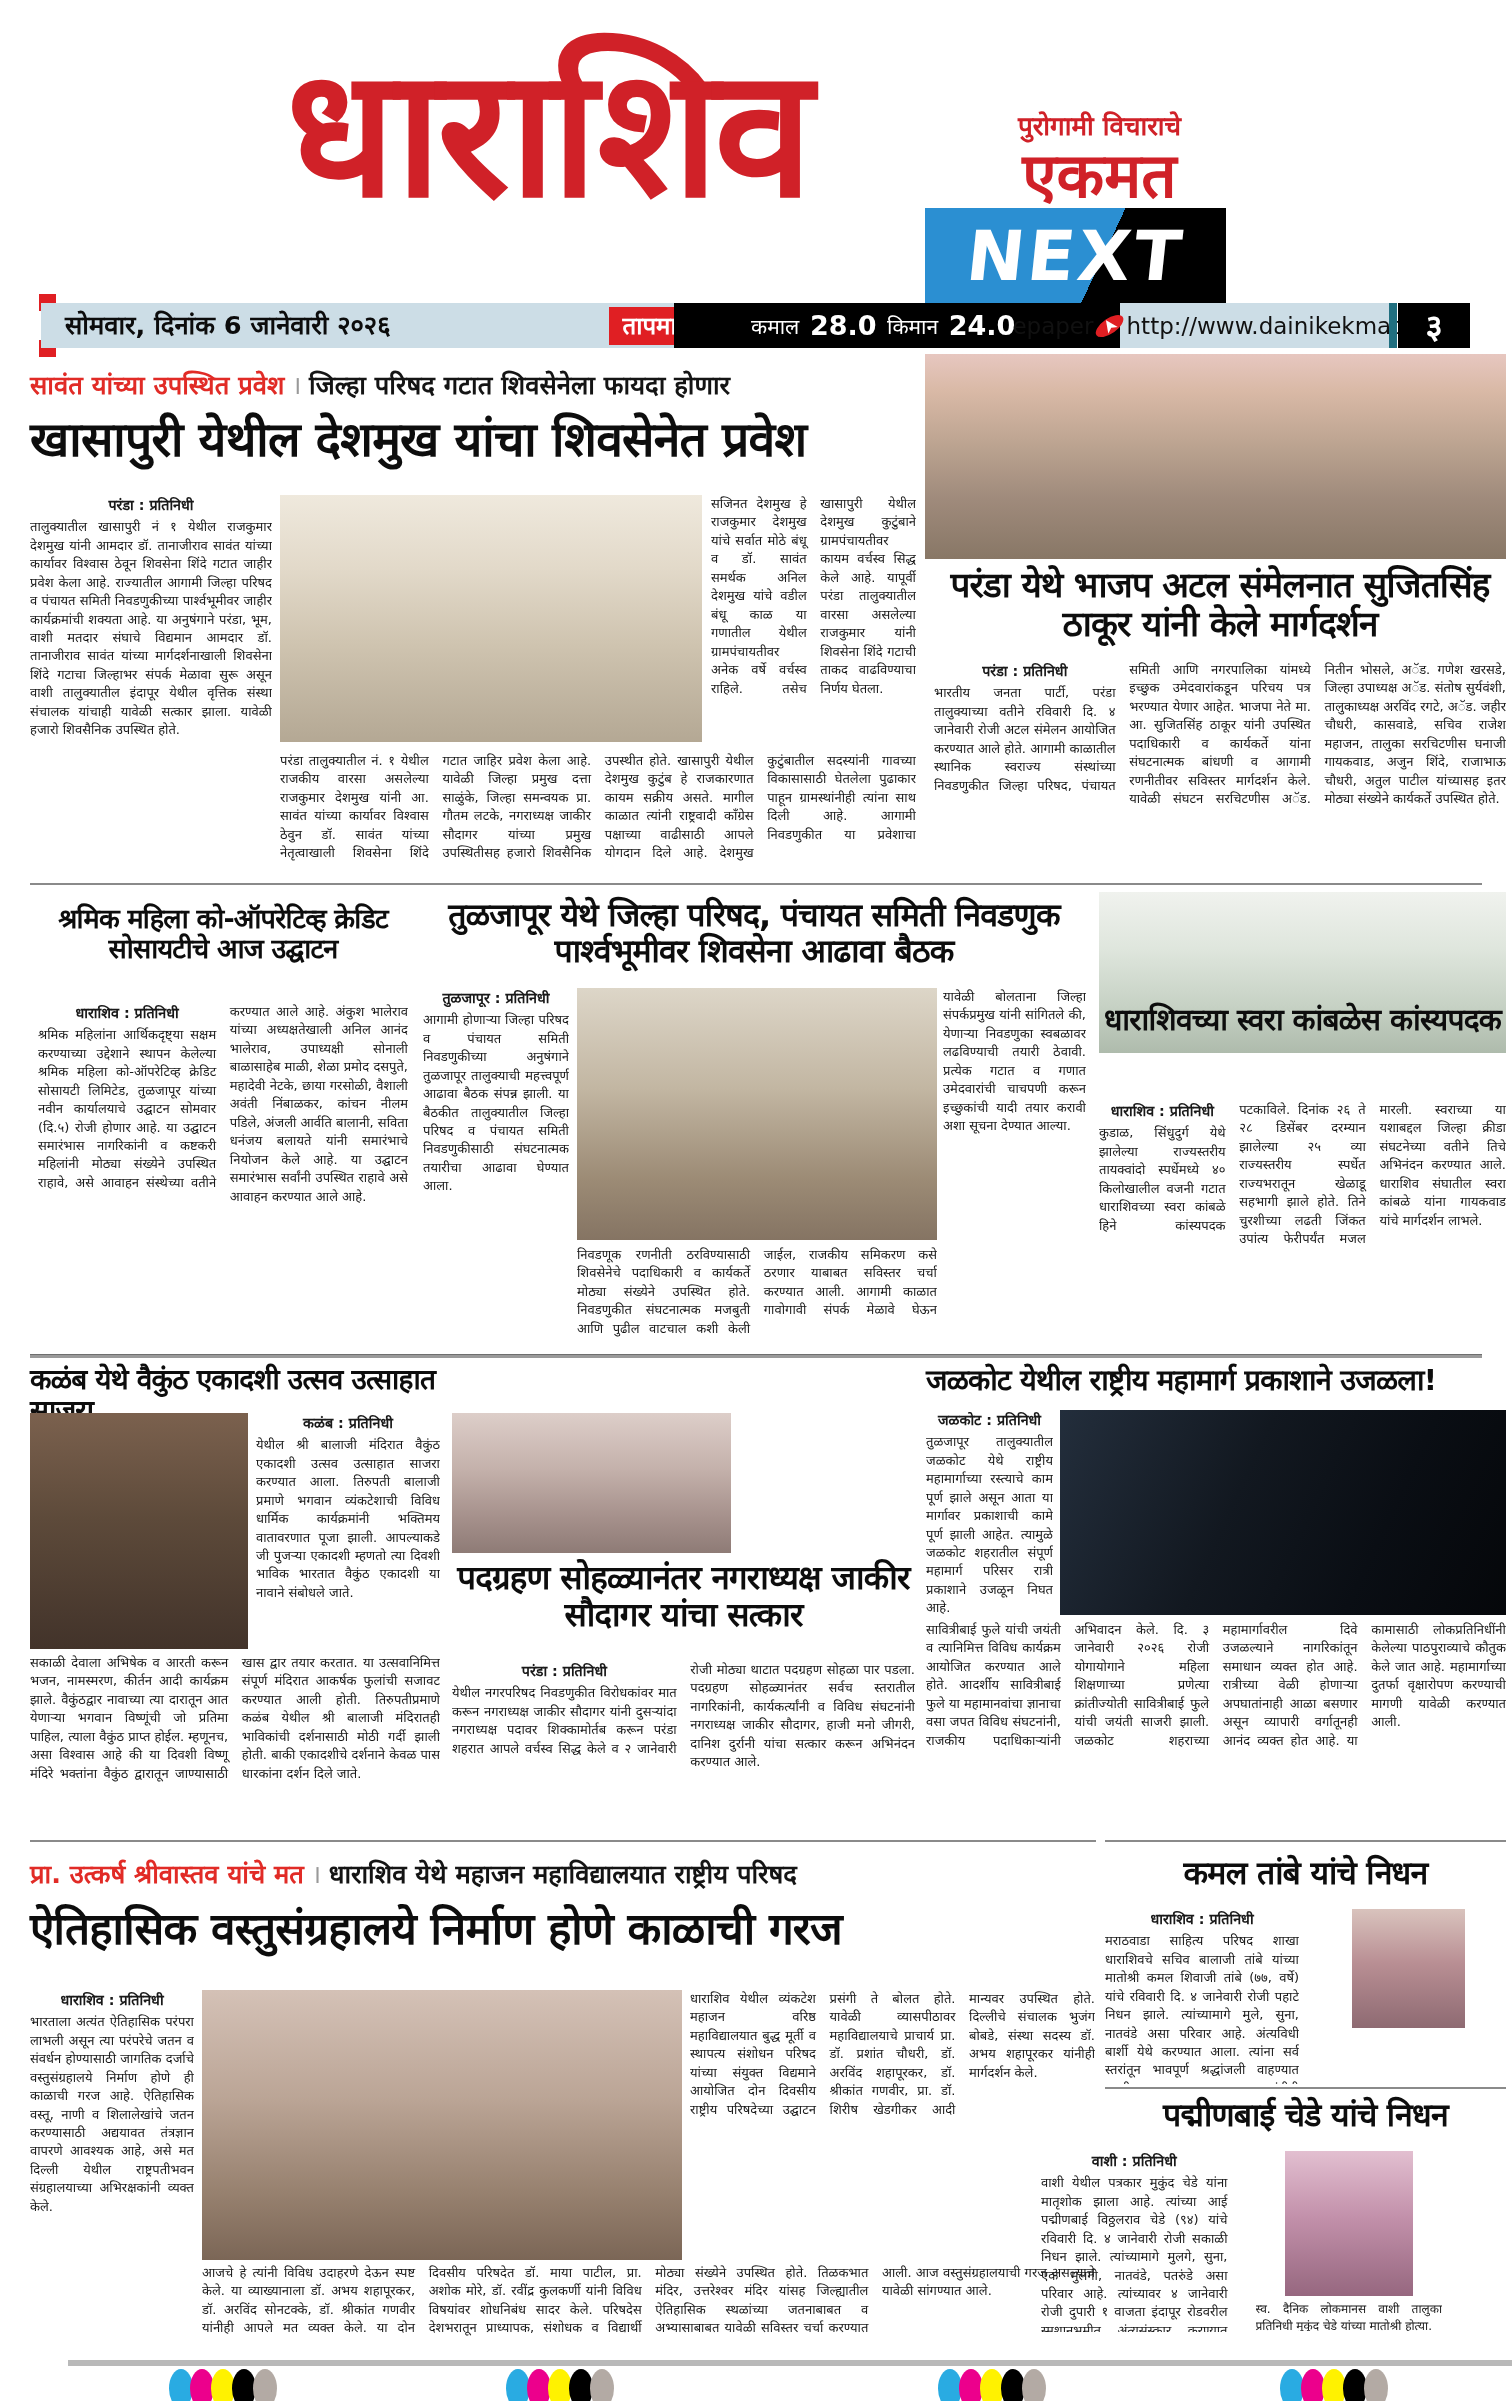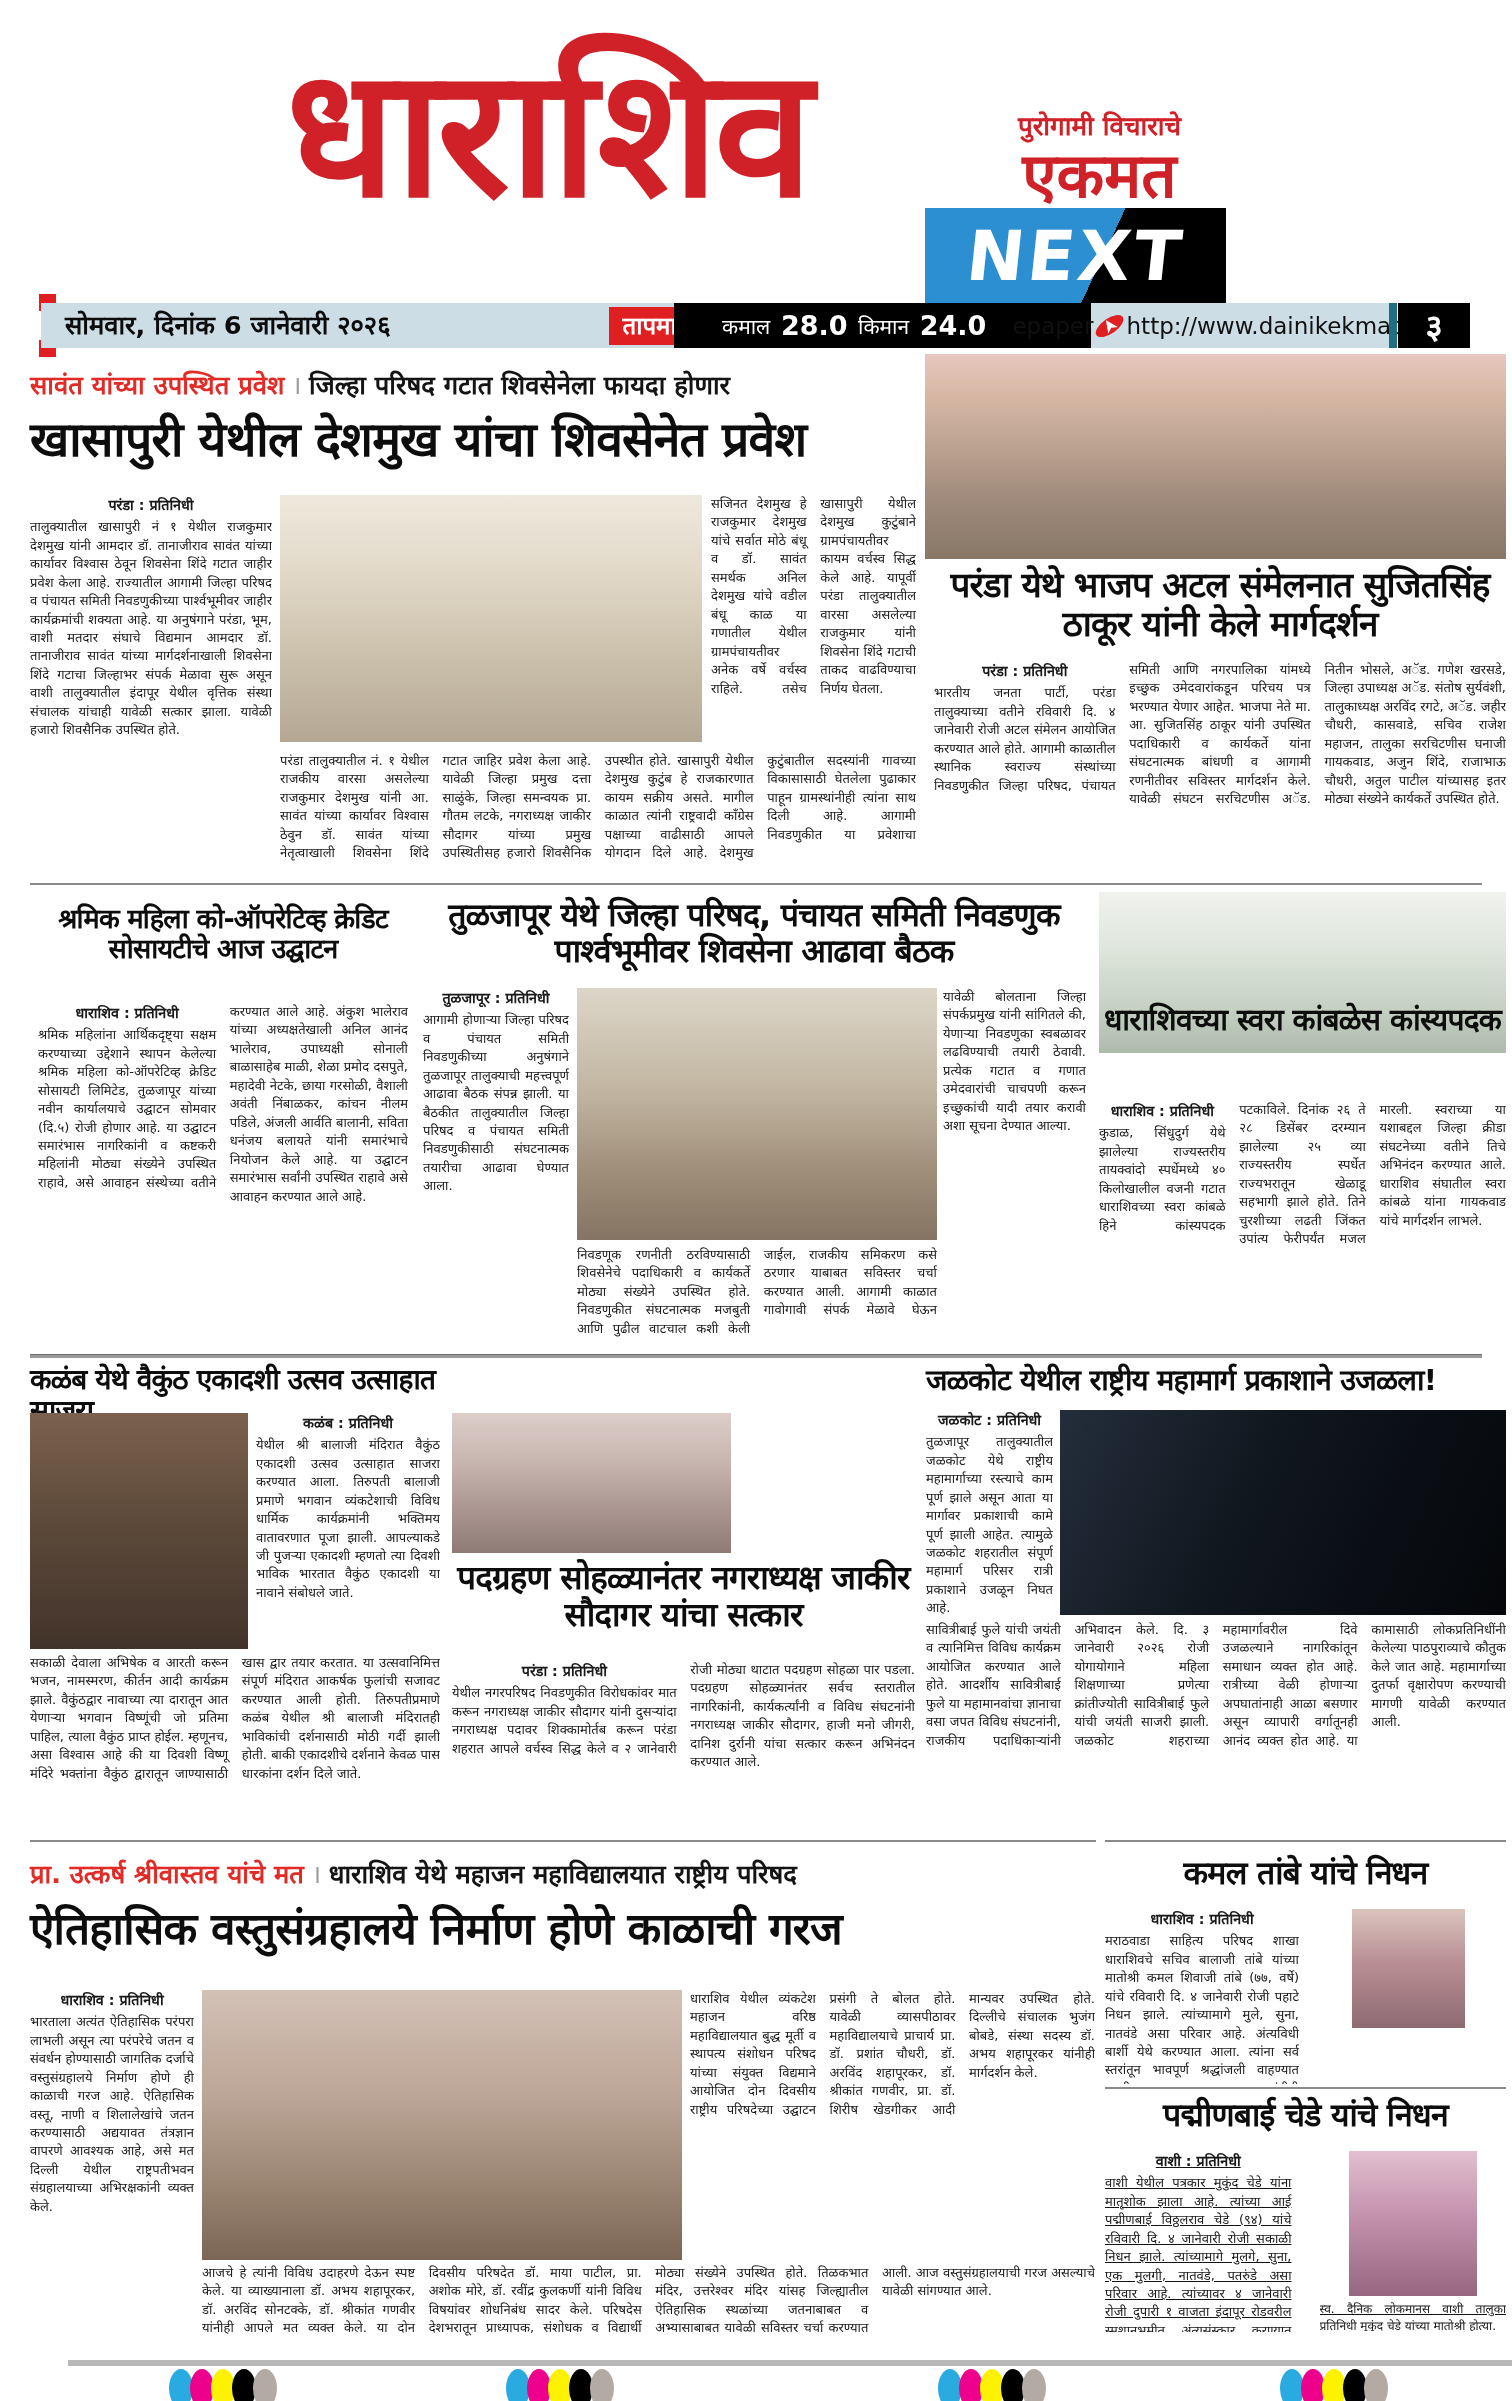--- a/index.html
+++ b/index.html
@@ -78,21 +78,21 @@
   <div class="abs next-logo" style="left:925px;top:208px;">
     <span>NEXT</span>
   </div>
 
   <div class="abs redsq" style="left:39px;top:294px;"></div>
   <div class="abs redsq" style="left:39px;top:340px;"></div>
   <div class="abs datebar" style="left:41px;top:303px;width:1348px;">
     <div class="abs datebar-date" style="left:24px;top:0;">सोमवार, दिनांक 6 जानेवारी २०२६</div>
     <div class="abs tempbox" style="left:535px;top:3.8px;">तापमान</div>
     <div class="abs temp-arrow" style="left:657px;top:3.8px;"></div>
-    <div class="abs tempblack" style="left:633px;top:0;width:354px;padding-left:48px;">
+    <div class="abs tempblack" style="left:633px;top:0;width:354px;padding-left:77px;">
       <span class="lbl">कमाल</span>
       <span class="val">28.0</span>
       <span class="lbl">किमान</span>
       <span class="val">24.0</span>
     </div>
     <div class="abs epaper-strip" style="left:1039px;top:0;width:309px;">
       <span>epaper</span>
       <span class="epaper-icon">➤</span>
       <span>http://www.dainikekmat.com</span>
     </div>
@@ -192,21 +192,21 @@
       <span>मराठवाडा साहित्य परिषद शाखा धाराशिवचे सचिव बालाजी तांबे यांच्या मातोश्री कमल शिवाजी तांबे (७७, वर्षे) यांचे रविवारी दि. ४ जानेवारी रोजी पहाटे निधन झाले. त्यांच्यामागे मुले, सुना, नातवंडे असा परिवार आहे. अंत्यविधी बार्शी येथे करण्यात आला. त्यांना सर्व स्तरांतून भावपूर्ण श्रद्धांजली वाहण्यात आली. महाराष्ट्र राज्य उपाध्यक्ष यांनीही श्रद्धांजली अर्पण केली.</span>
     </div>
     <div style="width:194px;">
       <div class="photo ph-portrait1" style="width:113px;height:119px;margin:0 auto 4.5px auto;"></div>
       <div class="body-text" style="height:50px;overflow:hidden;"></div>
     </div>
   </div>
   <div class="abs rule" style="left:1105px;top:2087px;width:401px;height:1.5px;"></div>
 
   <div class="abs headline hl-md" style="left:1105px;top:2098px;width:401px;font-size:32px;">पद्मीणबाई चेडे यांचे निधन</div>
-  <div class="abs" style="left:1105px;top:2151px;width:401px;height:181px;display:flex;gap:28px;text-decoration:underline;">
+  <div class="abs" style="left:1041px;top:2151px;width:401px;height:181px;display:flex;gap:28px;">
     <div class="body-text" style="width:194px;overflow:hidden;">
       <span class="dateline">वाशी : प्रतिनिधी</span>
       <span>वाशी येथील पत्रकार मुकुंद चेडे यांना मातृशोक झाला आहे. त्यांच्या आई पद्मीणबाई विठ्ठलराव चेडे (९४) यांचे रविवारी दि. ४ जानेवारी रोजी सकाळी निधन झाले. त्यांच्यामागे मुलगे, सुना, एक मुलगी, नातवंडे, पतरुंडे असा परिवार आहे. त्यांच्यावर ४ जानेवारी रोजी दुपारी १ वाजता इंदापूर रोडवरील स्मशानभूमीत अंत्यसंस्कार करण्यात आले.</span>
     </div>
     <div style="width:194px;">
       <div class="photo ph-portrait2" style="width:128px;height:145px;margin:0 auto 4.5px auto;"></div>
       <div class="body-text" style="height:30px;overflow:hidden;font-size:12px;">स्व. दैनिक लोकमानस वाशी तालुका प्रतिनिधी मुकुंद चेडे यांच्या मातोश्री होत्या.</div>
     </div>
   </div>
 

